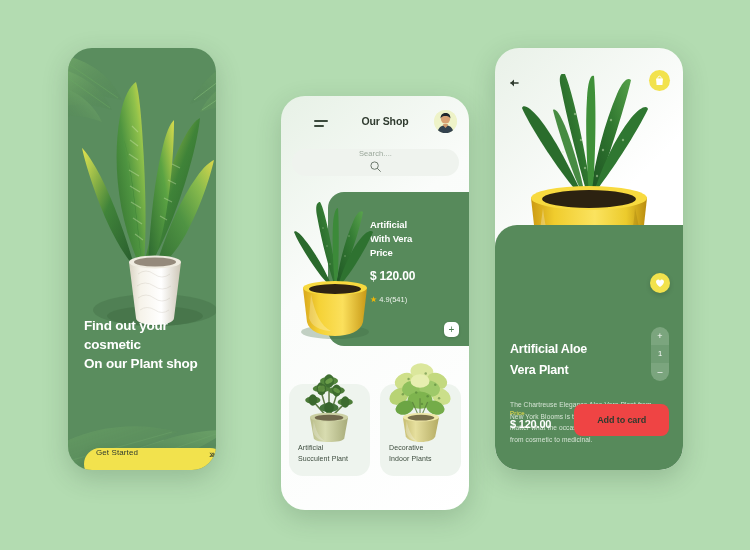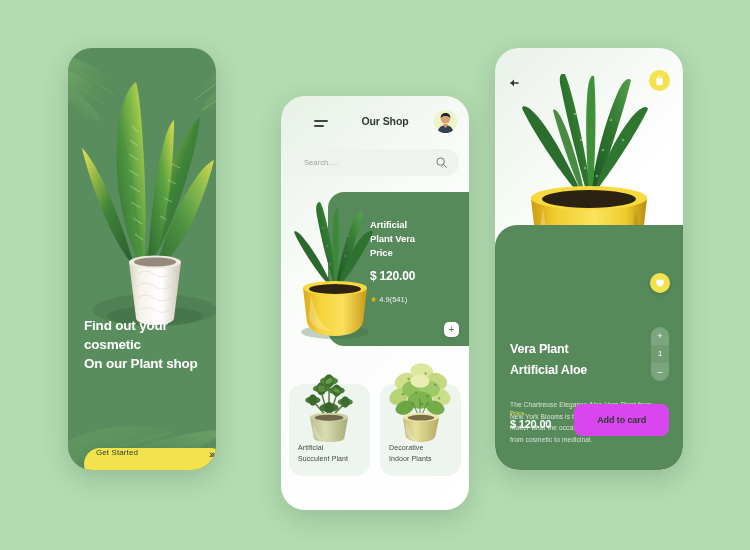--- a/index.html
+++ b/index.html
@@ -64,20 +64,21 @@
   }
   .avatar {
     position: absolute; right: 12px; top: 14px; width: 23px; height: 23px;
     border-radius: 50%; background: #eef2c9; overflow: hidden; cursor: pointer;
   }
   .searchbar {
     position: absolute; left: 11px; top: 53px; width: 167px; height: 27px;
     background: #eff3ee; border-radius: 14px;
     display: flex; align-items: center; padding: 0 12px;
     cursor: text;
+    flex-direction: column;
   }
   .searchbar .ph { font-size: 7.5px; color: #9aa79a; flex: 1; letter-spacing: .1px; }
 
   .feature {
     position: absolute; left: 47px; top: 96px; width: 141px; height: 154px;
     background: #578a5b; border-radius: 16px 0 0 16px;
   }
   .feature-txt { position: absolute; left: 42px; top: 26px; right: 8px; color: #fff; }
   .feature-name { font-size: 9.5px; font-weight: bold; line-height: 14px; letter-spacing: -.1px; }
   .feature-price { font-size: 12px; font-weight: bold; margin-top: 9px; letter-spacing: -.2px; }
@@ -148,21 +149,21 @@
   .p3-desc {
     position: absolute; left: 15px; top: 174px; right: 20px;
     color: #d5e4d4; font-size: 6.6px; line-height: 11.5px; letter-spacing: .1px;
   }
   .p3-footer { position: absolute; left: 15px; right: 14px; bottom: 34px; display: flex; align-items: center; }
   .price-wrap { flex: 0 0 auto; }
   .price-label { font-size: 6px; color: #f2e24d; letter-spacing: .2px; }
   .price-val { font-size: 11px; color: #ffffff; font-weight: bold; margin-top: 2px; letter-spacing: -.2px; }
   .addbtn {
     margin-left: 23px; width: 107px; height: 32px;
-    background: #d946ef; border-radius: 8px;
+    background: #ef4444; border-radius: 8px;
     display: flex; align-items: center; justify-content: center;
     font-size: 9px; font-weight: bold; color: #2f3b2f; cursor: pointer; letter-spacing: -.1px;
   }
 </style>
 </head>
 <body>
 
 <div class="stage">
 
   <div class="phone" id="phone1">
@@ -316,21 +317,21 @@
           <circle cx="4.6" cy="4.6" r="3.7" fill="none" stroke="#6d7a6d" stroke-width="1"></circle>
           <path d="M7.4 7.4 L 10.4 10.4" stroke="#6d7a6d" stroke-width="1" stroke-linecap="round"></path>
         </svg>
       </span>
     </div>
 
     <div class="feature">
       <div class="feature-txt">
         <div class="feature-name">
           <div>Artificial</div>
-          <div>Plant Vera</div>
+          <div>With Vera</div>
           <div>Price</div>
         </div>
         <div class="feature-price">$ 120.00</div>
         <div class="feature-rate">
           <span class="star">★</span>
           <span>4.9</span><span>(541)</span>
         </div>
       </div>
       <div class="plusbtn">+</div>
     </div>
@@ -557,22 +558,22 @@
         </svg>
       </div>
 
       <div class="stepper">
         <div class="btn">+</div>
         <div class="val">1</div>
         <div class="btn">–</div>
       </div>
 
       <div class="p3-title">
+        <div>Artificial Aloe</div>
         <div>Vera Plant</div>
-        <div>Artificial Aloe</div>
       </div>
 
       <div class="p3-desc">The Chartreuse Elegance Aloe Vera Plant from New York Blooms is the perfect choice of gift no matter what the occasion. With a variety of uses from cosmetic to medicinal.</div>
 
       <div class="p3-footer">
         <div class="price-wrap">
           <div class="price-label">Price</div>
           <div class="price-val">$ 120.00</div>
         </div>
         <div class="addbtn">Add to card</div>

